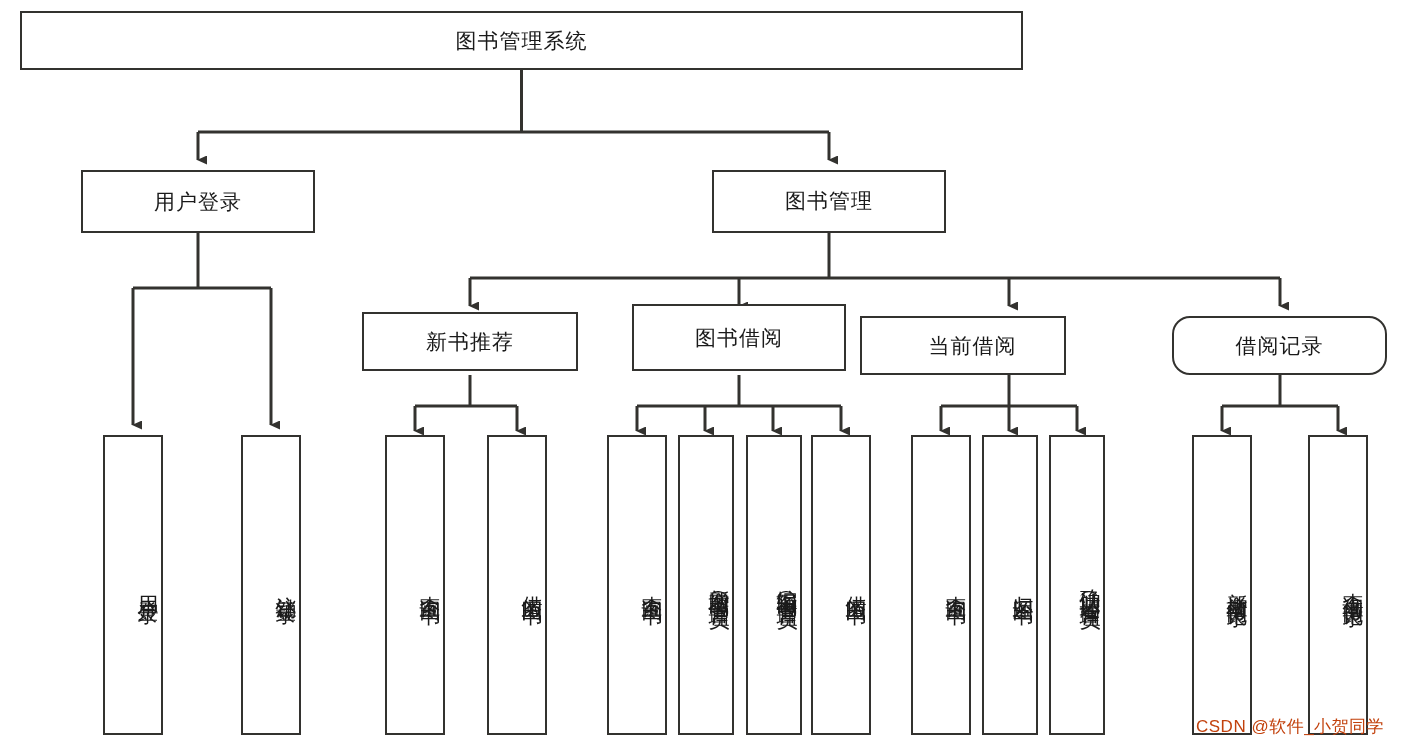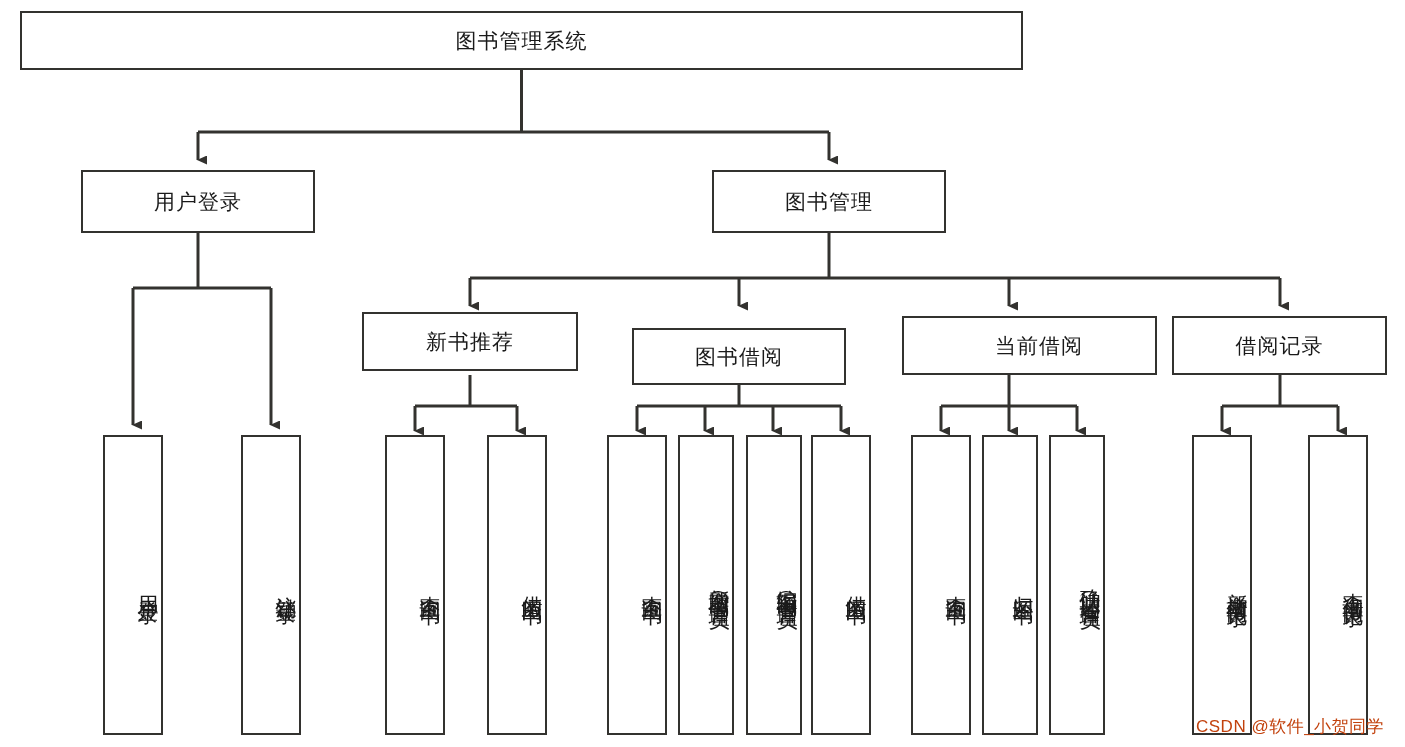--- a/index.html
+++ b/index.html
@@ -124,37 +124,37 @@
   </svg>
 
   <div class="node horiz" style="left:20px; top:11px; width:1003px; height:59px;">
     <span>图书管理系统</span>
   </div>
 
   <div class="node horiz" style="left:81px; top:170px; width:234px; height:63px;">
     <span>用户登录</span>
   </div>
 
-  <div class="node horiz" style="left:712px; top:170px; width:234px; height:63px;">
+  <div class="node horiz" style="left:712px; top:170px; width:234px; height:63px;font-family:Liberation Serif, serif;">
     <span>图书管理</span>
   </div>
 
   <div class="node horiz" style="left:362px; top:312px; width:216px; height:59px;">
     <span>新书推荐</span>
   </div>
 
-  <div class="node horiz" style="left:632px; top:328px; width:214px; height:57px;">
+  <div class="node horiz" style="left:632px; top:304px; width:214px; height:67px;">
     <span>图书借阅</span>
   </div>
 
-  <div class="node horiz" style="left:902px; top:316px; width:255px; height:59px;padding-left:19px;">
+  <div class="node horiz" style="left:860px; top:316px; width:206px; height:59px;padding-left:19px;">
     <span>当前借阅</span>
   </div>
 
-  <div class="node horiz" style="left:1172px; top:316px; width:215px; height:59px;">
+  <div class="node horiz" style="left:1172px; top:316px; width:215px; height:59px;border-radius:18px;">
     <span>借阅记录</span>
   </div>
 
   <div class="node vert" style="left:103px; top:435px; width:60px; height:300px;">
     <span>用户登录</span>
   </div>
 
   <div class="node vert" style="left:241px; top:435px; width:60px; height:300px;">
     <span>注销登录</span>
   </div>

